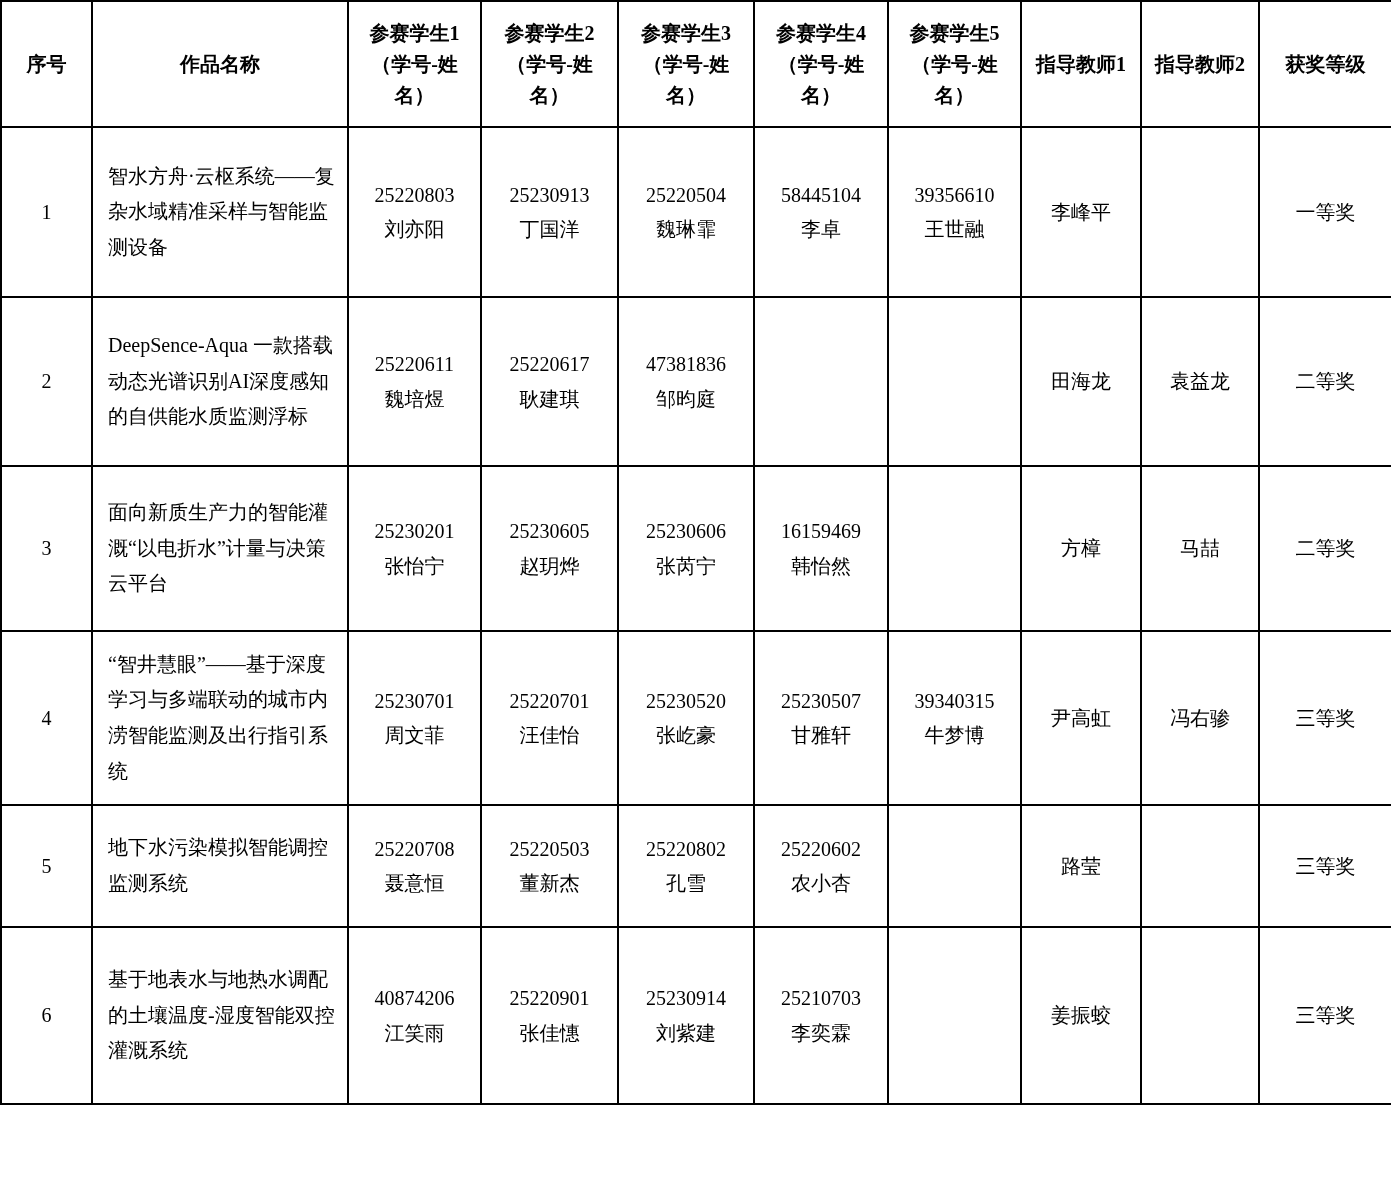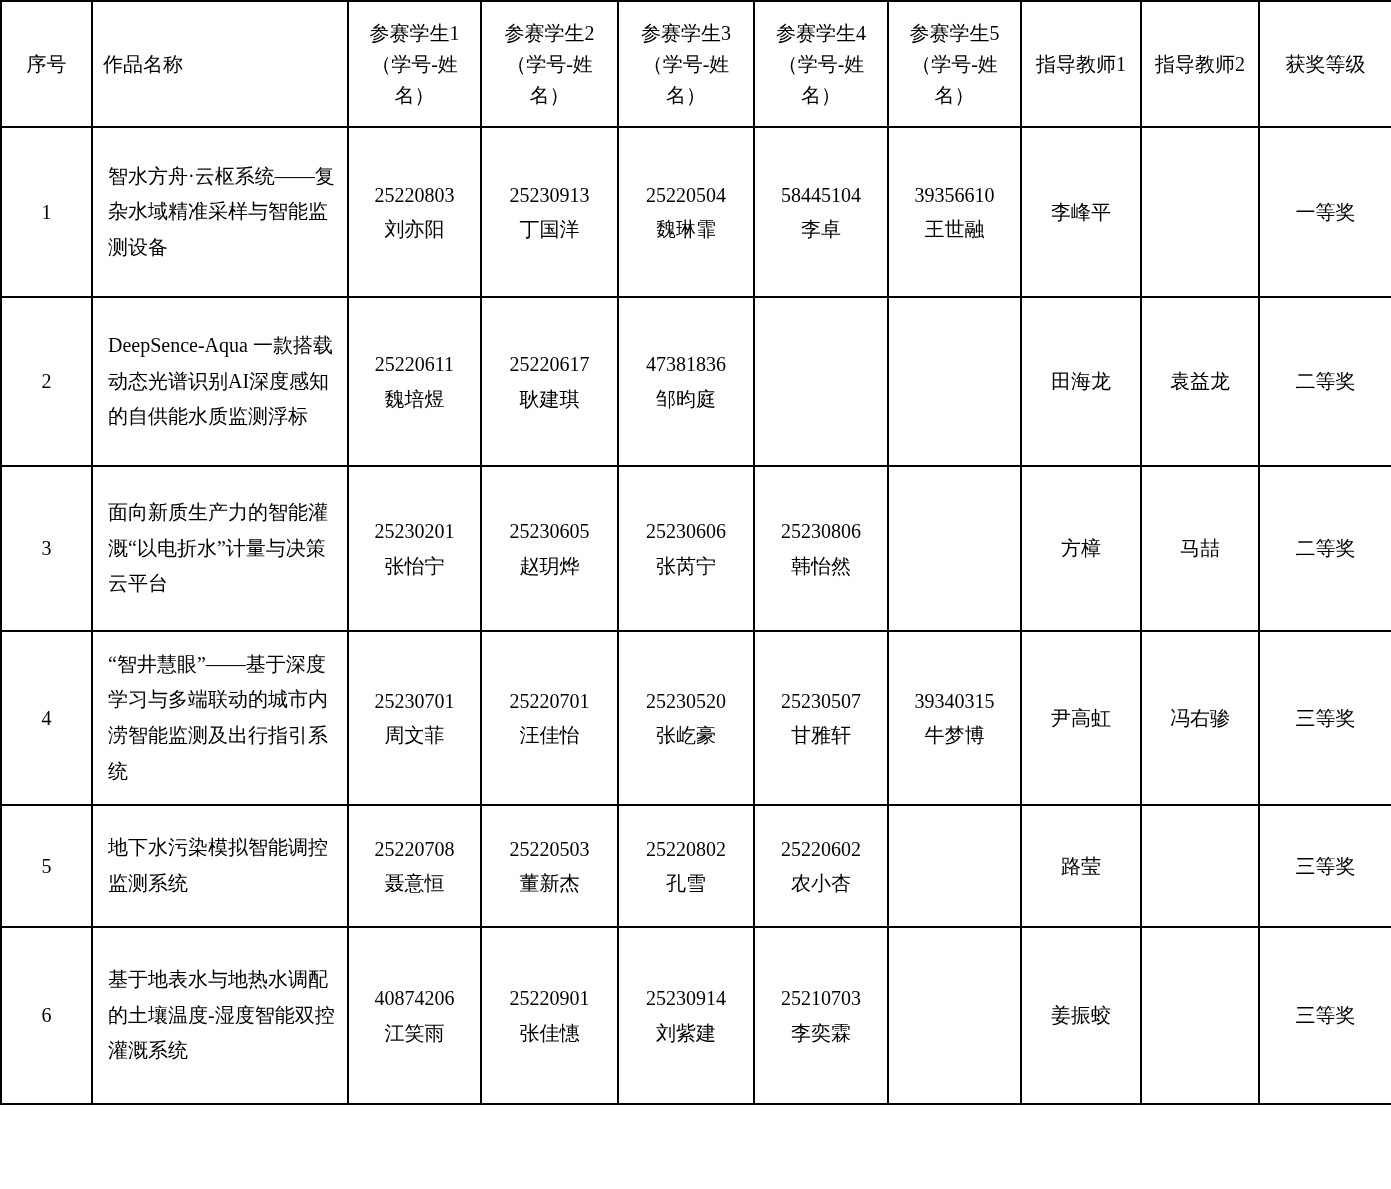--- a/index.html
+++ b/index.html
@@ -25,21 +25,21 @@
     word-break:break-all;
   }
   tr.r-title td{
     font-size:31px;
     font-weight:bold;
     letter-spacing:1px;
     line-height:1.2;
     height:80px;
   }
   tr.r-head th{
-    font-weight:normal;
+    font-weight:bold;
     line-height:1.55;
     padding:8px 10px;
   }
   td.work{
     text-align:left;
     padding:0 12px 0 15px;
     line-height:1.78;
     margin-top:40px;
   }
   .r-head{height:126px;}
@@ -64,21 +64,21 @@
     <col style="width:133px">
       <col style="width:120px">
       <col style="width:118px">
     <col style="width:133px">
   </colgroup>
 
   <tbody>
 
   <tr class="r-head">
     <th>序号</th>
-    <th class="work" style="text-align:left;">作品名称</th>
+    <th class="work" style="text-align:center;">作品名称</th>
     <th>参赛学生1（学号-姓名）</th>
     <th>参赛学生2（学号-姓名）</th>
     <th>参赛学生3（学号-姓名）</th>
     <th>参赛学生4（学号-姓名）</th>
     <th>参赛学生5（学号-姓名）</th>
     <th>指导教师1</th>
     <th>指导教师2</th>
     <th>获奖等级</th>
   </tr>
 
@@ -147,21 +147,21 @@
     </td>
     <td>
       <div>25230605</div>
       <div>赵玥烨</div>
     </td>
     <td>
       <div>25230606</div>
       <div>张芮宁</div>
     </td>
     <td>
-      <div>25230806</div>
+      <div>16159469</div>
       <div>韩怡然</div>
     </td>
     <td>
       <div></div>
       <div></div>
     </td>
     <td>方樟</td>
     <td>马喆</td>
     <td>二等奖</td>
   </tr>

